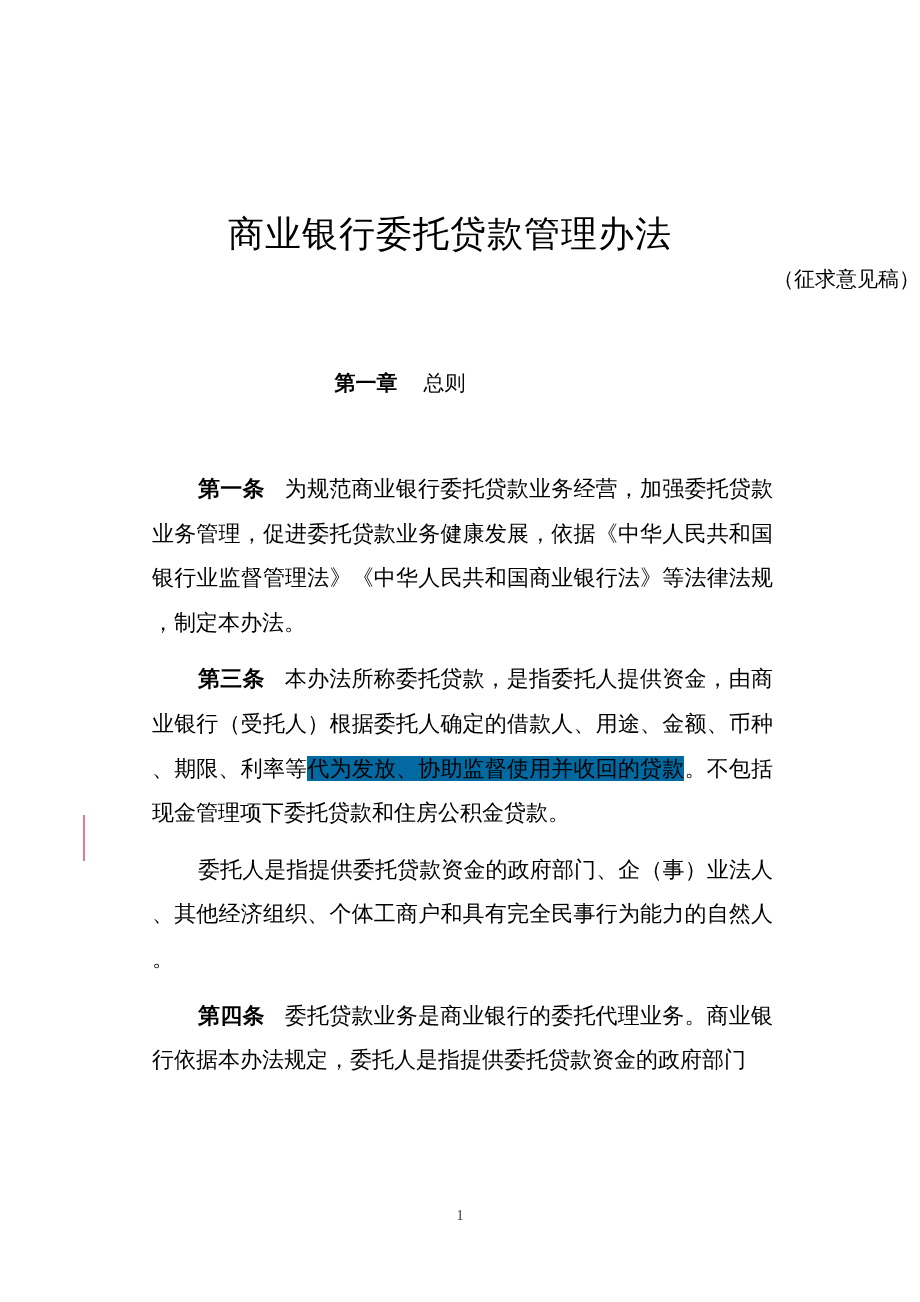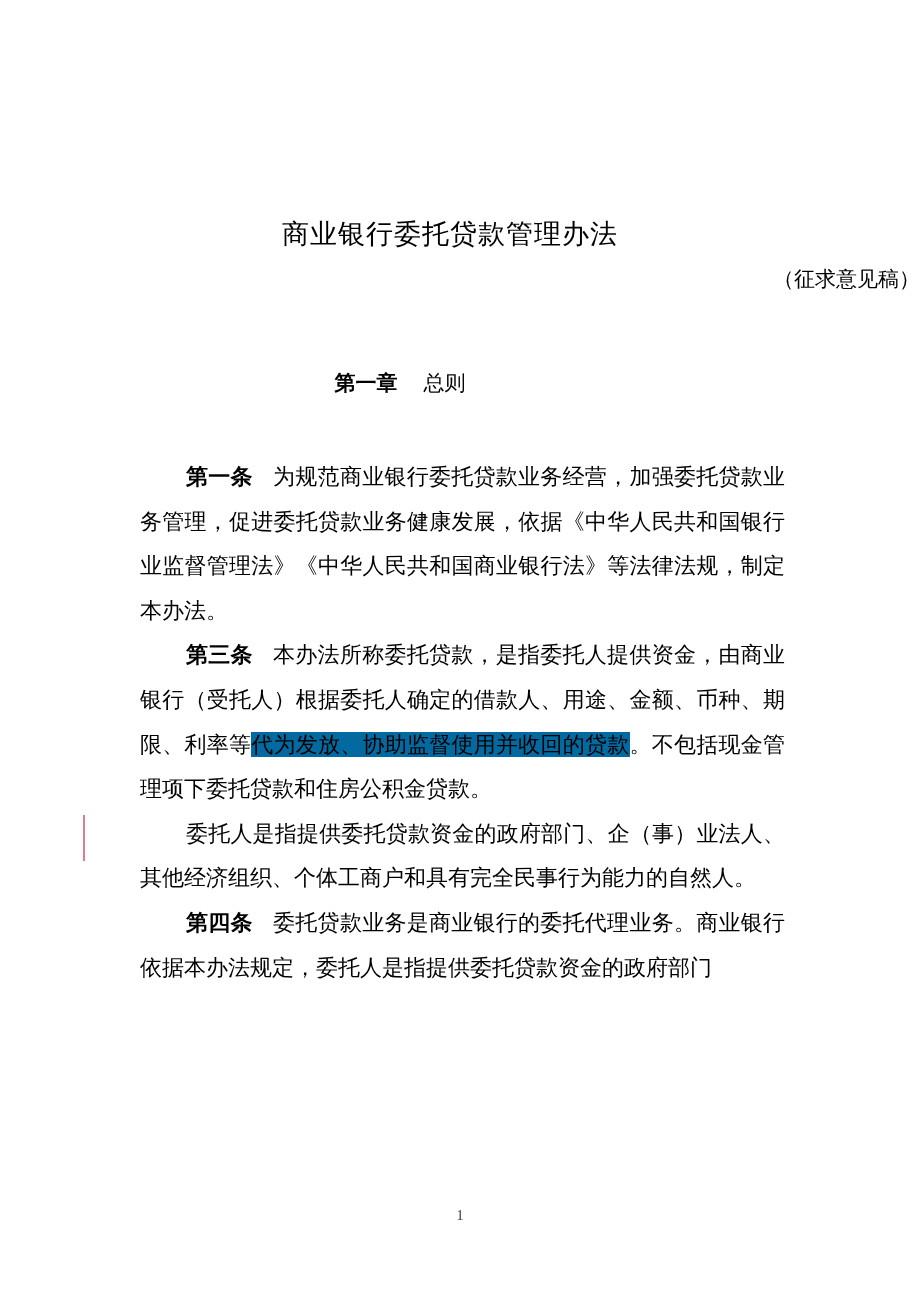--- a/index.html
+++ b/index.html
@@ -20,21 +20,21 @@
     left: 0; top: 0;
     width: 920px;
     height: 1302px;
     background: #fff;
   }
   .title {
     position: absolute;
     left: 0; width: 900px;
     top: 214px;
     text-align: center;
-    font-size: 27px;
+    font-size: 36px;
     letter-spacing: 1px;
     line-height: 40px;
   }
   .subtitle {
     position: absolute;
     left: 0; width: 920px;
     top: 262px;
     text-align: right;
     font-size: 21px;
     line-height: 34px;
@@ -52,21 +52,21 @@
   .body-text {
     position: absolute;
     left: 140px;
     width: 645px;
     top: 455px;
     font-size: 22px;
     line-height: 44.6px;
     text-align: justify;
   }
   .para {
-    margin: 0;
+    margin: 12px;
     text-indent: 46px;
     word-break: break-all;
     line-break: anywhere;
   }
   .art { font-weight: bold; }
   .sp2 { display: inline-block; width: 20px; }
   .sp1 { display: inline-block; width: 10px; }
   .hl { background: #0369a1; }
   .revision-bar {
     position: absolute;

